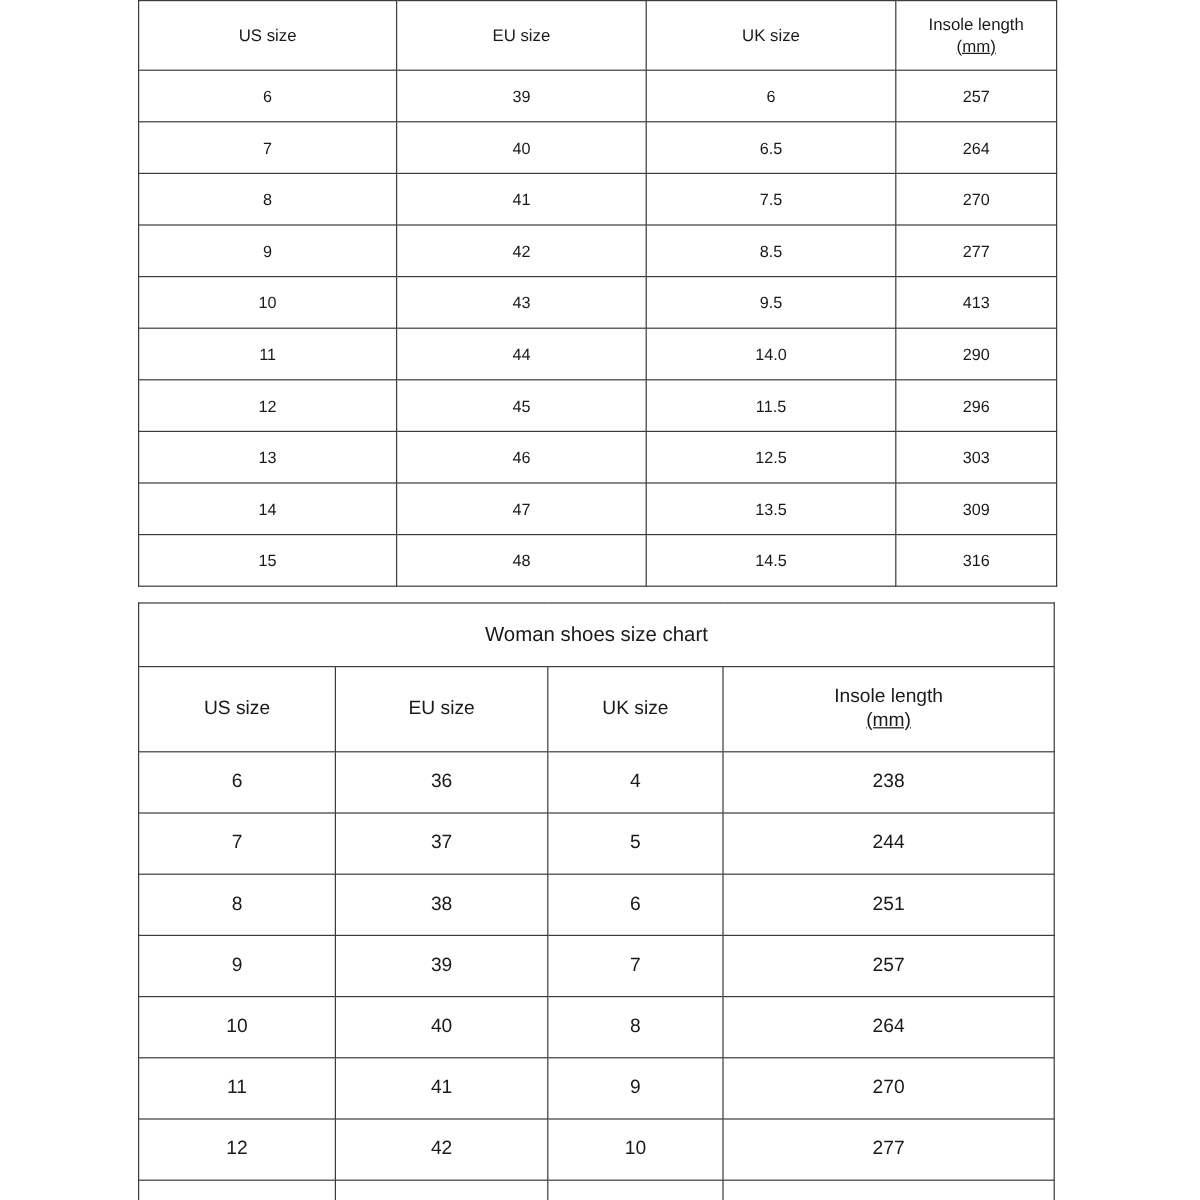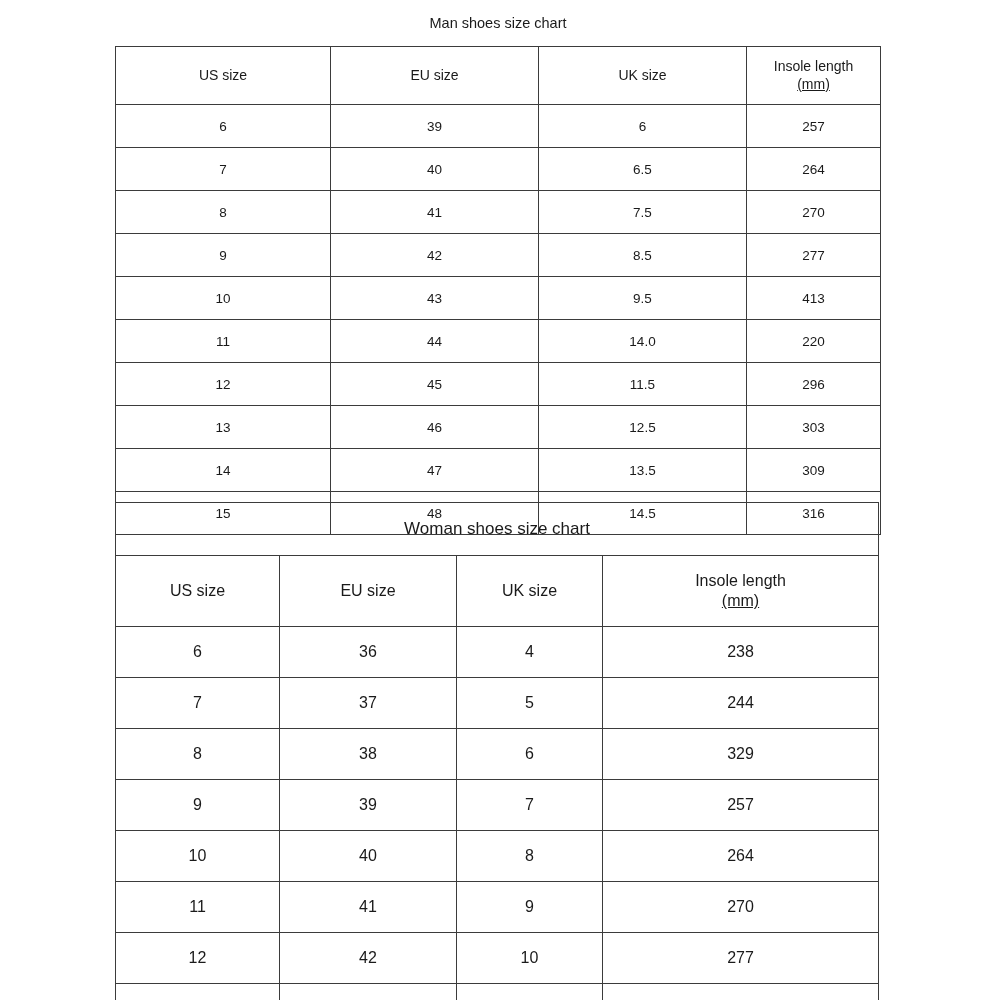--- a/index.html
+++ b/index.html
@@ -102,23 +102,20 @@
 
   <div class="men-wrap">
     <table class="sizetable">
       <colgroup>
         <col class="c1">
           <col class="c2">
           <col class="c3">
           <col class="c4">
       </colgroup>
       <tbody>
-        <tr class="men-title">
-          <td colspan="4">Man shoes size chart</td>
-        </tr>
         <tr class="men-head">
           <td>US size</td>
           <td>EU size</td>
           <td>UK size</td>
           <td>
             <span>Insole length</span>
             <span class="mm-line2">(mm)</span>
           </td>
         </tr>
 
@@ -149,21 +146,21 @@
         <tr class="men-row">
           <td>10</td>
           <td>43</td>
           <td>9.5</td>
           <td>413</td>
         </tr>
         <tr class="men-row">
           <td>11</td>
           <td>44</td>
           <td>14.0</td>
-          <td>220</td>
+          <td>290</td>
         </tr>
         <tr class="men-row">
           <td>12</td>
           <td>45</td>
           <td>11.5</td>
           <td>296</td>
         </tr>
         <tr class="men-row">
           <td>13</td>
           <td>46</td>
@@ -217,21 +214,21 @@
         <tr class="women-row">
           <td>7</td>
           <td>37</td>
           <td>5</td>
           <td>244</td>
         </tr>
         <tr class="women-row">
           <td>8</td>
           <td>38</td>
           <td>6</td>
-          <td>329</td>
+          <td>251</td>
         </tr>
         <tr class="women-row">
           <td>9</td>
           <td>39</td>
           <td>7</td>
           <td>257</td>
         </tr>
         <tr class="women-row">
           <td>10</td>
           <td>40</td>

